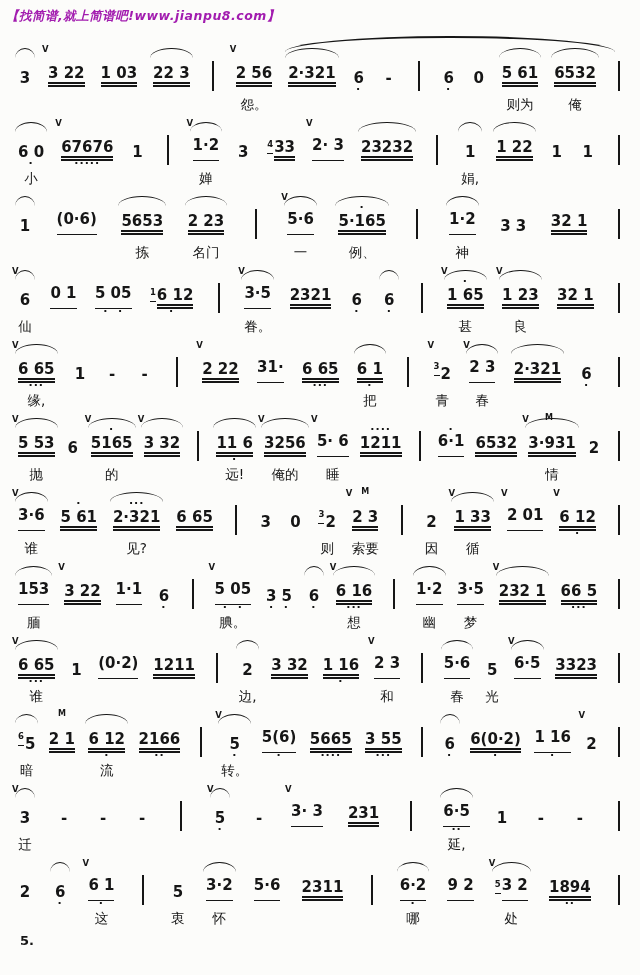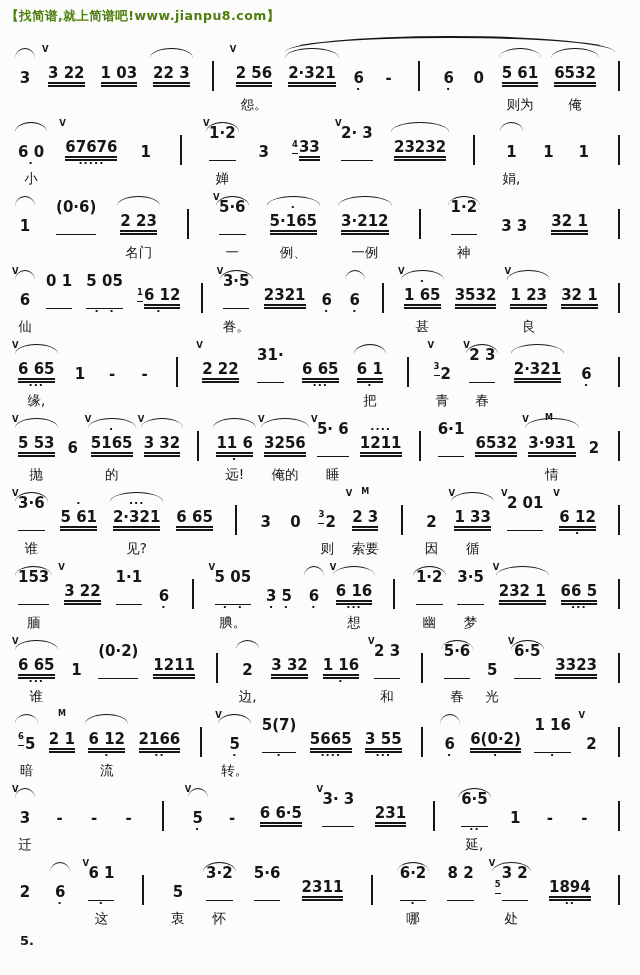--- a/index.html
+++ b/index.html
@@ -26,33 +26,33 @@
   .mk{height:12px;align-self:stretch;position:relative;min-width:14px;}
   .arc{
     position:absolute;left:-3px;right:-3px;top:3px;height:9px;
     border-top:1.6px solid #161616;
     border-radius:50% 50% 0 0 / 100% 100% 0 0;
   }
   .vmk{position:absolute;left:-6px;top:-1px;font-size:8.5px;font-weight:bold;}
   .mmk{position:absolute;left:35%;top:-2px;font-size:8px;font-weight:bold;letter-spacing:-1px;}
   .hi,.lo{height:7px;font-size:11px;line-height:5px;font-weight:bold;letter-spacing:1px;white-space:pre;}
   .nt{height:23px;display:flex;align-items:flex-end;font-weight:bold;font-size:15px;line-height:17px;white-space:pre;}
-  .nt .u1{border-bottom:1.5px solid #161616;padding-bottom:18px;}
+  .nt .u1{border-bottom:1.5px solid #161616;padding-bottom:6px;}
   .nt .u2{border-bottom:5px double #161616;}
   .g{font-size:8.5px;font-weight:bold;position:relative;top:-7px;border-bottom:1px solid #161616;margin-right:1px;}
   .ly{height:19px;font-size:13.5px;margin-top:2px;white-space:nowrap;}
   .barline{width:2px;height:30px;background:#161616;}
   .barcol .nt{align-items:center;}
   .pagenum{padding:4px 0 0 20px;font-weight:bold;font-size:13px;}
 </style>
 </head>
 <body>
 
 <div class="banner">
-  <span style="color: #4d7c0f;">【找简谱,就上简谱吧!www.jianpu8.com】</span>
+  <span style="color: #a21caf; font-style: italic;">【找简谱,就上简谱吧!www.jianpu8.com】</span>
 </div>
 
 <div class="top-arc"></div>
 
 <div class="sheet" id="sheet">
     <div class="system">
       <div class="col">
         <div class="mk">
           <div class="arc"></div>
         </div>
@@ -257,20 +257,29 @@
       <div class="col">
         <div class="mk">
           <div class="arc"></div>
         </div>
         <div class="hi"> </div>
         <div class="nt"><span>1</span></div>
         <div class="lo"> </div>
         <div class="ly">娟,</div>
       </div>
       <div class="col">
+        <div class="mk">
+          <div class="arc"></div>
+        </div>
+        <div class="hi"> </div>
+        <div class="nt"><span class="u2">1 22</span></div>
+        <div class="lo"> </div>
+        <div class="ly"> </div>
+      </div>
+      <div class="col">
         <div class="mk"></div>
         <div class="hi"> </div>
         <div class="nt"><span>1</span></div>
         <div class="lo"> </div>
         <div class="ly"> </div>
       </div>
       <div class="col">
         <div class="mk"></div>
         <div class="hi"> </div>
         <div class="nt"><span>1</span></div>
@@ -300,20 +309,29 @@
         <div class="hi"> </div>
         <div class="nt"><span class="u1">(0·6)</span></div>
         <div class="lo"> </div>
         <div class="ly"> </div>
       </div>
       <div class="col">
         <div class="mk">
           <div class="arc"></div>
         </div>
         <div class="hi"> </div>
+        <div class="nt"><span class="u2">5653</span></div>
+        <div class="lo"> </div>
+        <div class="ly">拣</div>
+      </div>
+      <div class="col">
+        <div class="mk">
+          <div class="arc"></div>
+        </div>
+        <div class="hi"> </div>
         <div class="nt"><span class="u2">2 23</span></div>
         <div class="lo"> </div>
         <div class="ly">名门</div>
       </div>
       <div class="col barcol">
         <div class="mk"></div>
         <div class="hi"> </div>
         <div class="nt"><div class="barline"></div></div>
         <div class="lo"> </div>
         <div class="ly"> </div>
@@ -330,29 +348,20 @@
       </div>
       <div class="col">
         <div class="mk">
           <div class="arc"></div>
         </div>
         <div class="hi">·</div>
         <div class="nt"><span class="u2">5·165</span></div>
         <div class="lo"> </div>
         <div class="ly">例、</div>
       </div>
-      <div class="col">
-        <div class="mk">
-          <div class="arc"></div>
-        </div>
-        <div class="hi"> </div>
-        <div class="nt"><span class="u2">3·212</span></div>
-        <div class="lo"> </div>
-        <div class="ly">一例</div>
-      </div>
       <div class="col barcol">
         <div class="mk"></div>
         <div class="hi"> </div>
         <div class="nt"><div class="barline"></div></div>
         <div class="lo"> </div>
         <div class="ly"> </div>
       </div>
       <div class="col">
         <div class="mk">
           <div class="arc"></div>
@@ -465,27 +474,20 @@
       </div>
       <div class="col">
         <div class="mk">
           <span class="vmk">V</span>
           <div class="arc"></div>
         </div>
         <div class="hi">·</div>
         <div class="nt"><span class="u2">1 65</span></div>
         <div class="lo"> </div>
         <div class="ly">甚</div>
-      </div>
-      <div class="col">
-        <div class="mk"></div>
-        <div class="hi"> </div>
-        <div class="nt"><span class="u2">3532</span></div>
-        <div class="lo"> </div>
-        <div class="ly"> </div>
       </div>
       <div class="col">
         <div class="mk">
           <span class="vmk">V</span>
           <div class="arc"></div>
         </div>
         <div class="hi"> </div>
         <div class="nt"><span class="u2">1 23</span></div>
         <div class="lo"> </div>
         <div class="ly">良</div>
@@ -1165,21 +1167,21 @@
           <div class="arc"></div>
         </div>
         <div class="hi"> </div>
         <div class="nt"><span>5</span></div>
         <div class="lo">·</div>
         <div class="ly">转。</div>
       </div>
       <div class="col">
         <div class="mk"></div>
         <div class="hi"> </div>
-        <div class="nt"><span class="u1">5(7)</span></div>
+        <div class="nt"><span class="u1">5(6)</span></div>
         <div class="lo">·</div>
         <div class="ly"> </div>
       </div>
       <div class="col">
         <div class="mk"></div>
         <div class="hi"> </div>
         <div class="nt"><span class="u2">5665</span></div>
         <div class="lo">····</div>
         <div class="ly"> </div>
       </div>
@@ -1283,27 +1285,20 @@
         </div>
         <div class="hi"> </div>
         <div class="nt"><span>5</span></div>
         <div class="lo">·</div>
         <div class="ly"> </div>
       </div>
       <div class="col">
         <div class="mk"></div>
         <div class="hi"> </div>
         <div class="nt"><span>-</span></div>
-        <div class="lo"> </div>
-        <div class="ly"> </div>
-      </div>
-      <div class="col">
-        <div class="mk"></div>
-        <div class="hi"> </div>
-        <div class="nt"><span class="u2">6 6·5</span></div>
         <div class="lo"> </div>
         <div class="ly"> </div>
       </div>
       <div class="col">
         <div class="mk">
           <span class="vmk">V</span>
         </div>
         <div class="hi"> </div>
         <div class="nt"><span class="u1">3· 3</span></div>
         <div class="lo"> </div>
@@ -1436,21 +1431,21 @@
           <div class="arc"></div>
         </div>
         <div class="hi"> </div>
         <div class="nt"><span class="u1">6·2</span></div>
         <div class="lo">·</div>
         <div class="ly">哪</div>
       </div>
       <div class="col">
         <div class="mk"></div>
         <div class="hi"> </div>
-        <div class="nt"><span class="u1">8 2</span></div>
+        <div class="nt"><span class="u1">9 2</span></div>
         <div class="lo"> </div>
         <div class="ly"> </div>
       </div>
       <div class="col">
         <div class="mk">
           <span class="vmk">V</span>
           <div class="arc"></div>
         </div>
         <div class="hi"> </div>
         <div class="nt"><span class="g">5</span><span class="u1">3 2</span></div>

